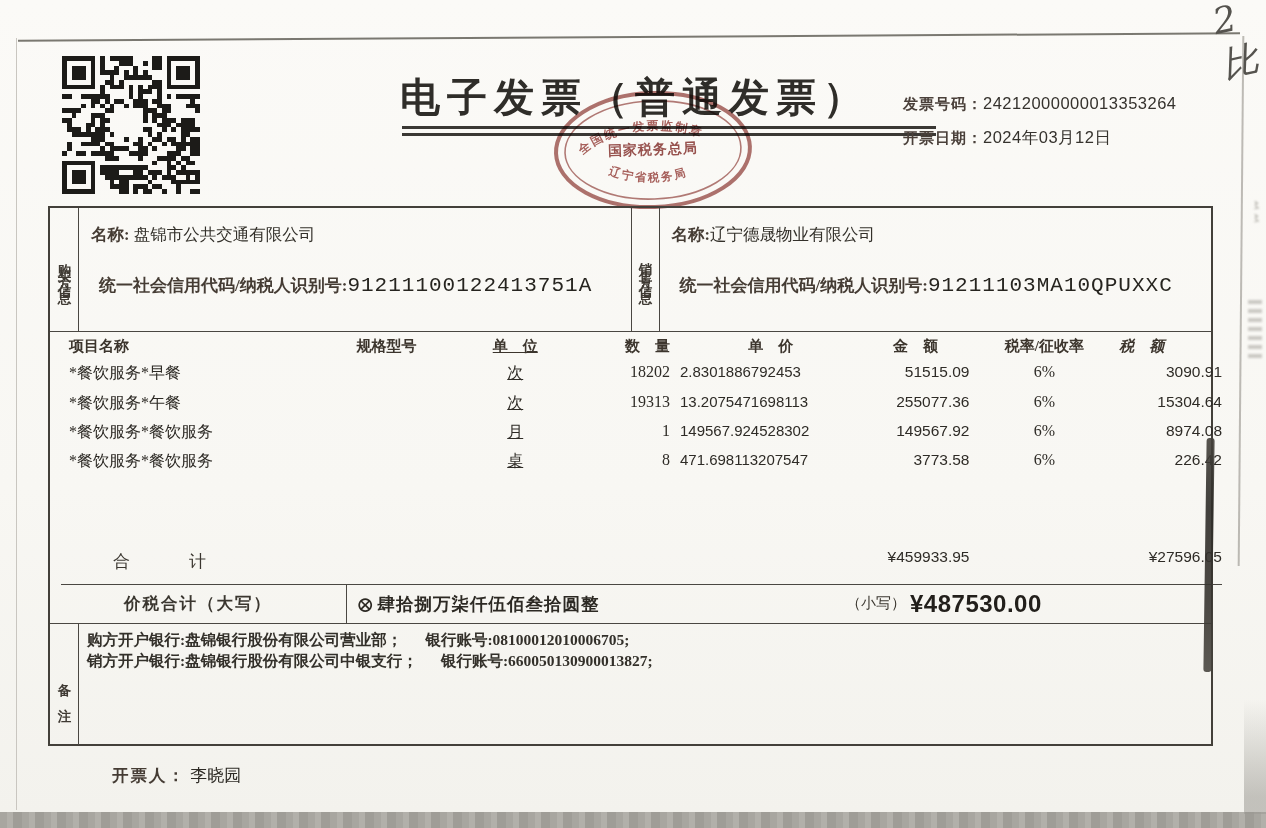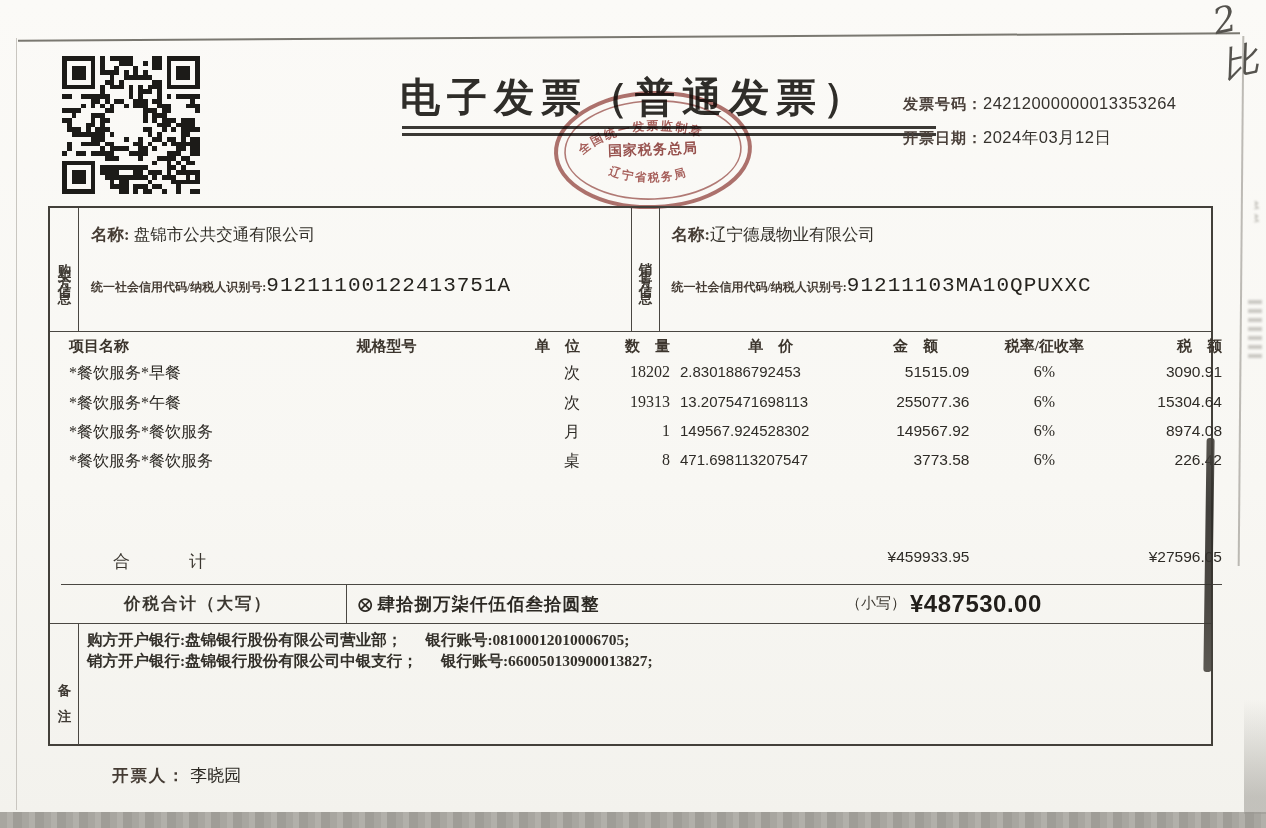--- a/index.html
+++ b/index.html
@@ -67,30 +67,30 @@
     display:flex;align-items:center;justify-content:center;
   }
   .vtext{
     writing-mode:vertical-rl;letter-spacing:7px;font-size:13.5px;color:#3f3a33;font-weight:bold;
   }
   .party-content{flex:1;position:relative;text-decoration:underline;}
   .party-divider{width:29px;border-left:1.5px solid #4a4742;border-right:1.5px solid #4a4742;box-sizing:border-box;display:flex;align-items:center;justify-content:center;}
   .pname{position:absolute;left:12px;top:16px;font-size:16.5px;color:#33302a;white-space:nowrap;}
   .pname .plbl{font-weight:bold;color:#453c34;}
   .ptax{position:absolute;left:12px;top:66px;white-space:nowrap;}
-  .ptax .plbl{font-size:12px;font-weight:bold;color:#453c34;}
+  .ptax .plbl{font-size:17px;font-weight:bold;color:#453c34;margin-left:8px;}
   .ptax .pval{font-size:21px;color:#26241f;font-family:"Liberation Mono","DejaVu Sans Mono",monospace;letter-spacing:1px;}
 
   
   .items{position:absolute;left:11px;top:124px;width:100%;height:253px;border-bottom:1.5px solid #4a4742;box-sizing:border-box;}
   .irow{position:absolute;left:0;width:100%;display:flex;font-size:16px;color:#2e2b26;white-space:nowrap;}
   .c{box-sizing:border-box;overflow:visible;}
   .c.cname {width:262px;padding-left:8px;text-align:left;}
   .c.cspec {width:128px;text-align:center;}
-  .c.cunit {width:130px;text-align:right;}
+  .c.cunit {width:130px;text-align:center;text-decoration:underline;}
   .c.cqty  {width:90px;text-align:right;}
   .c.cprice{width:192px;padding-left:10px;text-align:left;font-family:"Liberation Sans","DejaVu Sans",sans-serif;font-size:15px;}
   .c.camt  {width:108px;text-align:right;font-family:"Liberation Sans","DejaVu Sans",sans-serif;font-size:15.5px;}
   .c.crate {width:150px;text-align:center;}
   .c.ctax  {width:103px;text-align:right;font-family:"Liberation Sans","DejaVu Sans",sans-serif;font-size:15.5px;}
   .ihead{top:5px;font-size:15px;font-weight:bold;color:#3c352d;}
   .ihead .c{font-family:"Liberation Serif","DejaVu Serif",serif !important;font-size:15px;}
   .r0{top:31px;} .r1{top:61px;} .r2{top:90px;} .r3{top:119px;}
   .totalrow{top:216px;font-size:16px;}
   .total-label{position:absolute;left:52px;top:218px;font-size:17px;letter-spacing:2px;color:#3a362f;}
@@ -627,21 +627,21 @@
 
     <div class="items">
       <div class="irow ihead">
         <span class="c cname">项目名称</span>
         <span class="c cspec">规格型号</span>
         <span class="c cunit">单　位</span>
         <span class="c cqty">数　量</span>
         <span class="c cprice" style="text-align:center;">单　价</span>
         <span class="c camt" style="text-align:center;">金　额</span>
         <span class="c crate">税率/征收率</span>
-        <span class="c ctax" style="text-align:right;">税　额</span>
+        <span class="c ctax" style="text-align:left;font-style:italic;">税　额</span>
       </div>
 
       <div class="irow r0">
         <span class="c cname">*餐饮服务*早餐</span>
         <span class="c cspec"></span>
         <span class="c cunit">次</span>
         <span class="c cqty">18202</span>
         <span class="c cprice">2.8301886792453</span>
         <span class="c camt">51515.09</span>
         <span class="c crate">6%</span>

